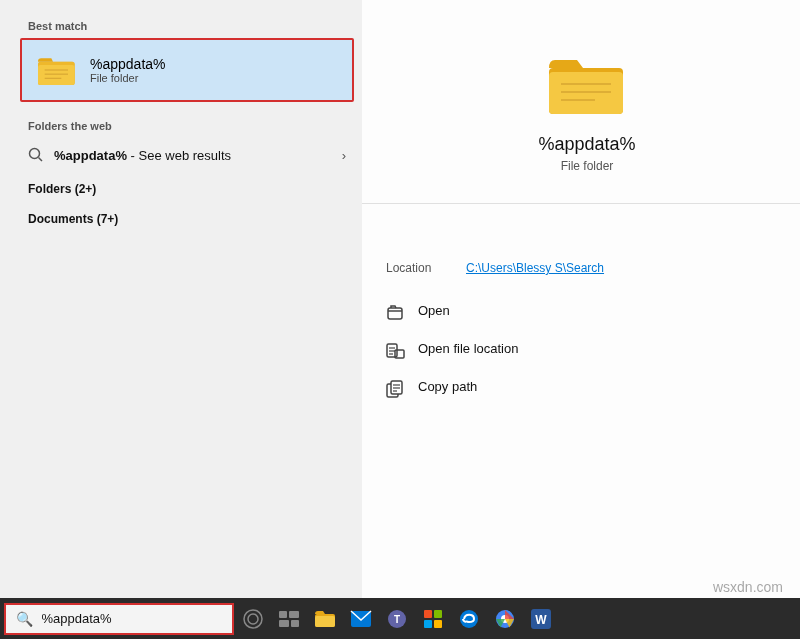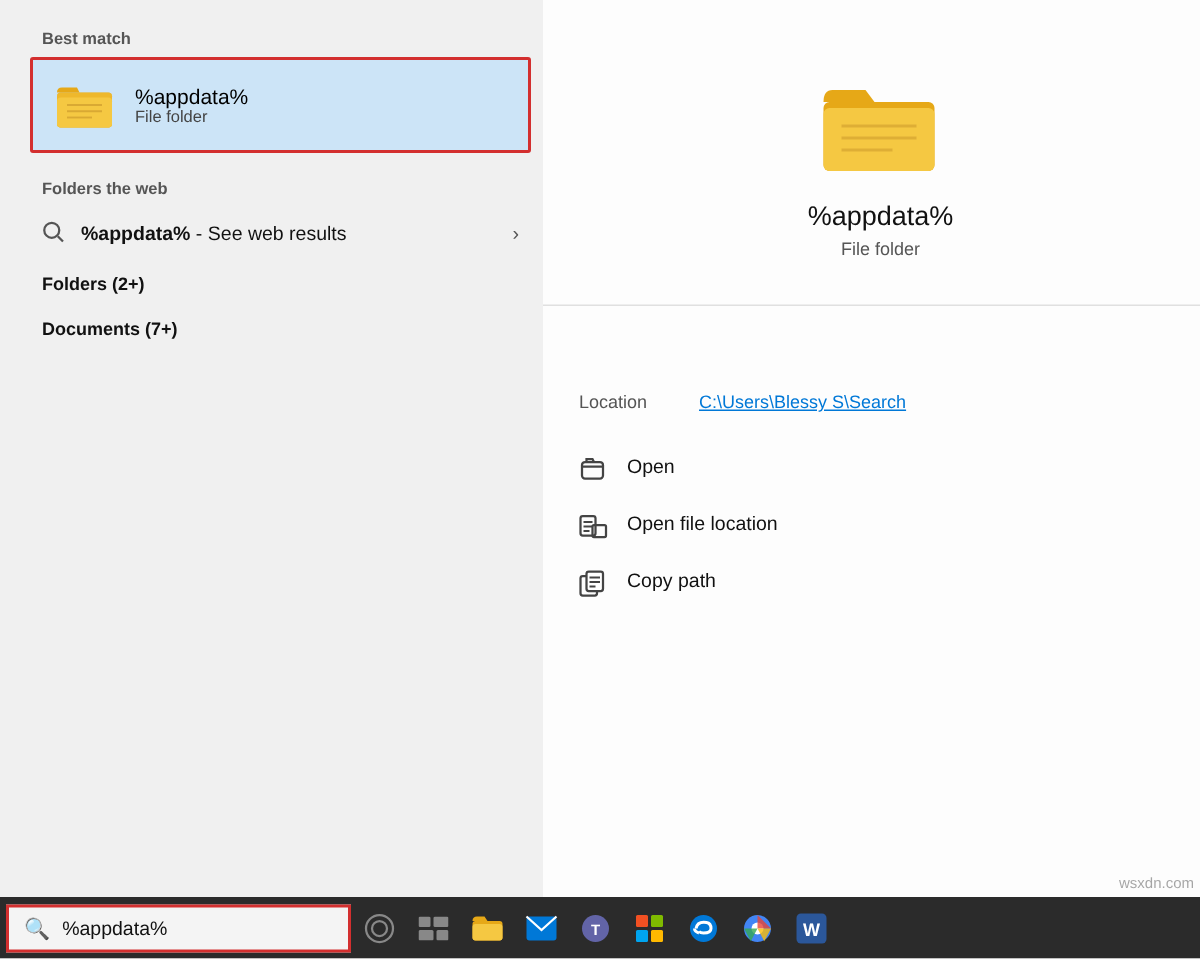--- a/index.html
+++ b/index.html
@@ -244,22 +244,22 @@
       display: flex;
       align-items: center;
       justify-content: center;
       cursor: pointer;
     }
 
     
     .watermark {
       position: absolute;
       bottom: 44px;
-      right: 4px;
-      font-size: 10px;
+      right: 17px;
+      font-size: 14px;
       color: rgba(0,0,0,0.35);
     }
 
     
     .right-content-area {
       display: flex;
       flex-direction: column;
       align-items: center;
       width: 100%;
     }

